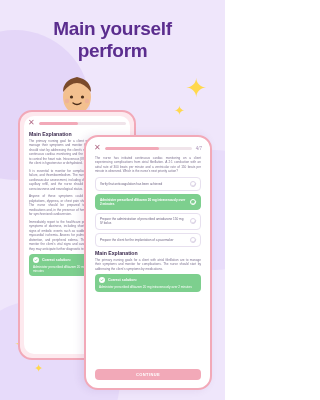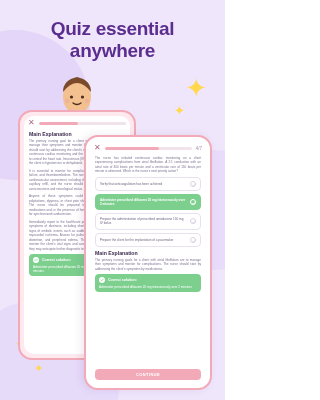--- a/index.html
+++ b/index.html
@@ -220,22 +220,22 @@
 </head>
 <body>
 
 <div class="screen">
 
   <div class="blob b1"></div>
   <div class="blob b2"></div>
   <div class="blob b3"></div>
 
   <div class="headline">
-    <div>Quiz essential</div>
-    <div>anywhere</div>
+    <div>Main yourself</div>
+    <div>perform</div>
   </div>
 
   <span class="spark s1">✦</span>
   <span class="spark s2">✦</span>
   <span class="spark s3">✦</span>
   <span class="spark s4">✦</span>
   <span class="spark s5">✦</span>
 
   <svg class="mascot" viewBox="0 0 40 44">
     <ellipse cx="20" cy="25" rx="14" ry="17" fill="#f3c08f"></ellipse>

